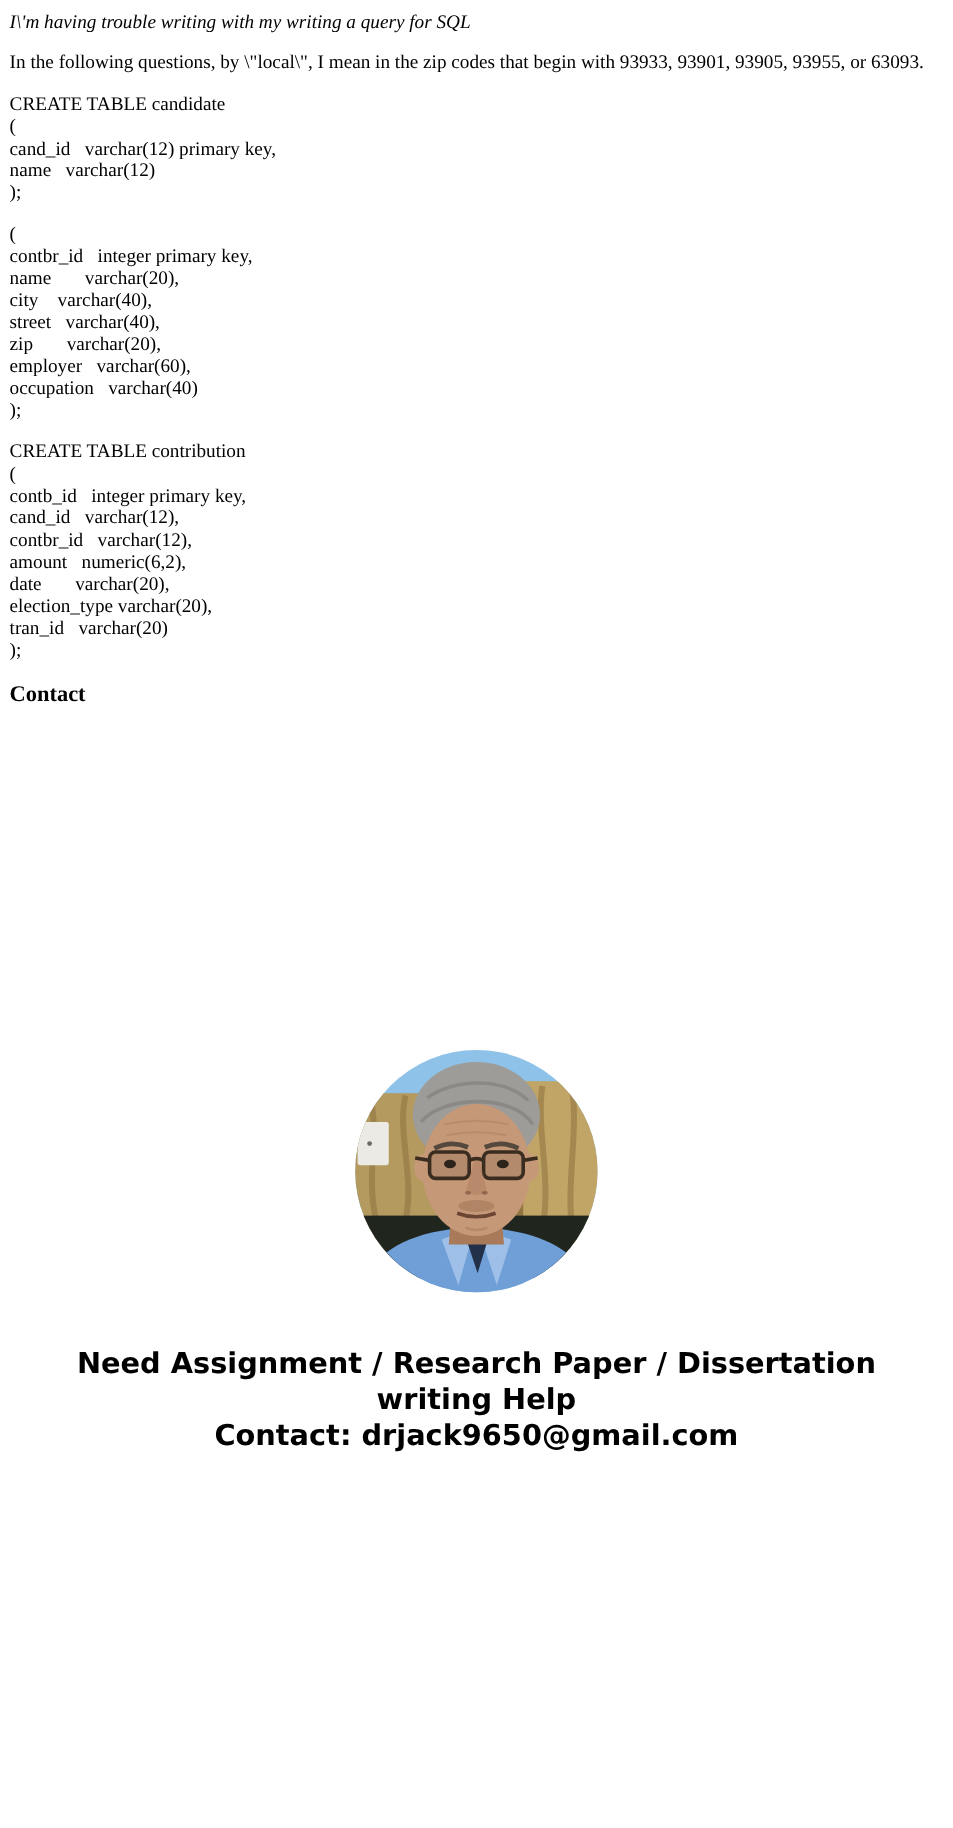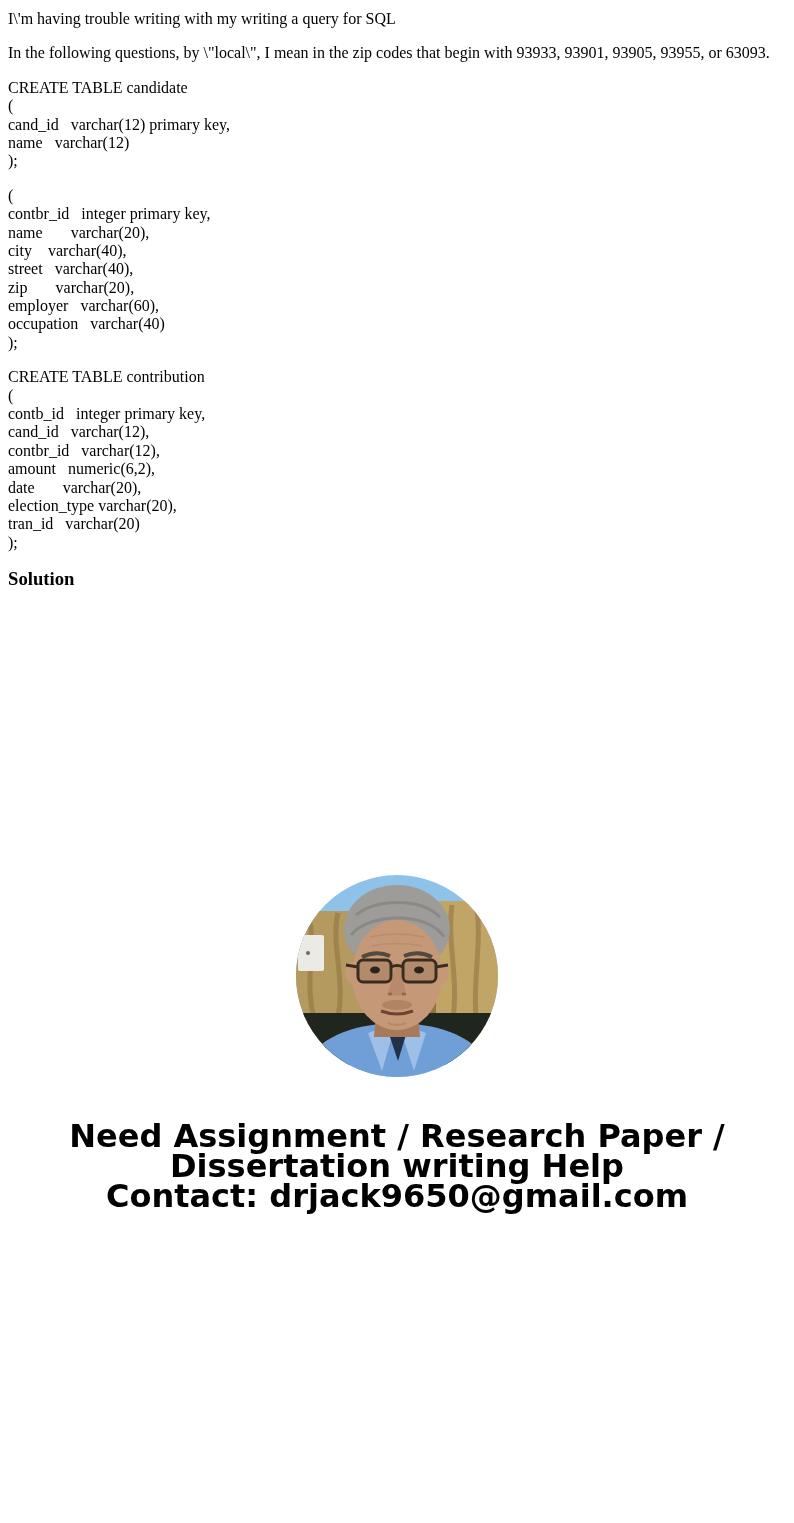--- a/index.html
+++ b/index.html
@@ -16,40 +16,41 @@
     font-size: 16px;
     line-height: 1.15;
     color: #000000;
   }
   .para {
     margin: 16px 0;
     white-space: pre-wrap;
   }
   .para.first {
     margin-top: 2px;
+    font-style: italic;
   }
   h3.solution-heading {
     font-family: "Liberation Serif", serif;
     font-size: 18.7px;
     font-weight: bold;
     margin: 10px 0;
     white-space: pre-wrap;
   }
   .avatar-wrap {
     width: 202px;
     height: 202px;
     margin: 285px auto 0 auto;
   }
   .footer-block {
     margin: 44px auto 0 auto;
     max-width: 760px;
     text-align: center;
     font-family: "DejaVu Sans", sans-serif;
     font-weight: bold;
-    font-size: 32px;
+    font-size: 24px;
     line-height: 30px;
     color: #000000;
   }
 </style>
 </head>
 <body>
 
 <main>
 
   <p class="para first">I\'m having trouble writing with my writing a query for SQL</p>
@@ -78,21 +79,21 @@
 (
 contb_id   integer primary key,
 cand_id   varchar(12),
 contbr_id   varchar(12),
 amount   numeric(6,2),
 date       varchar(20),
 election_type varchar(20),
 tran_id   varchar(20)
 );</p>
 
-  <h3 class="solution-heading">Solution</h3>
+  <h3 class="solution-heading">Contact</h3>
 
 
   <div class="avatar-wrap">
     <svg width="202" height="202" viewBox="0 0 202 202" role="img">
       <defs>
         <clipPath id="avatar-clip">
             <circle cx="101" cy="101" r="101"></circle>
           </clipPath>
       </defs>
       <g clip-path="url(#avatar-clip)">

